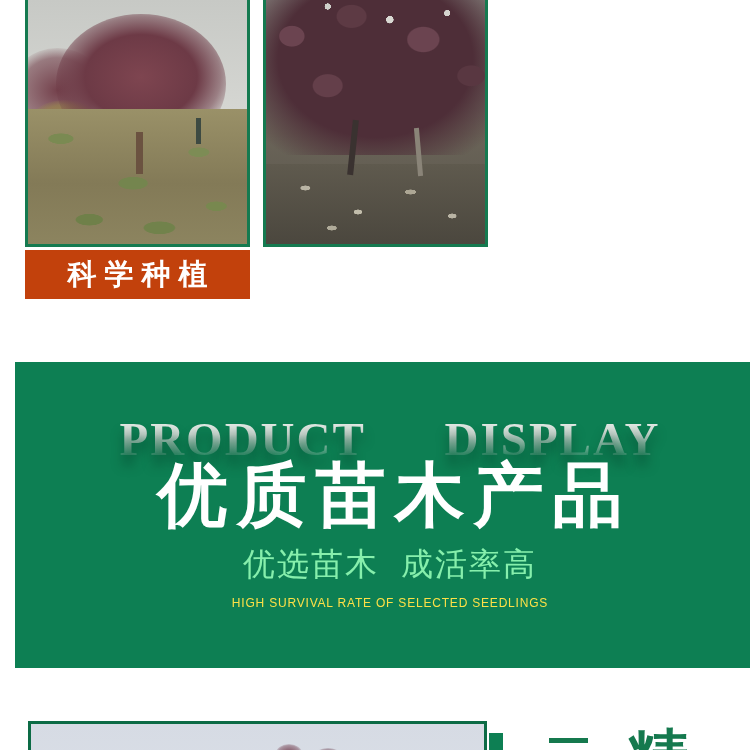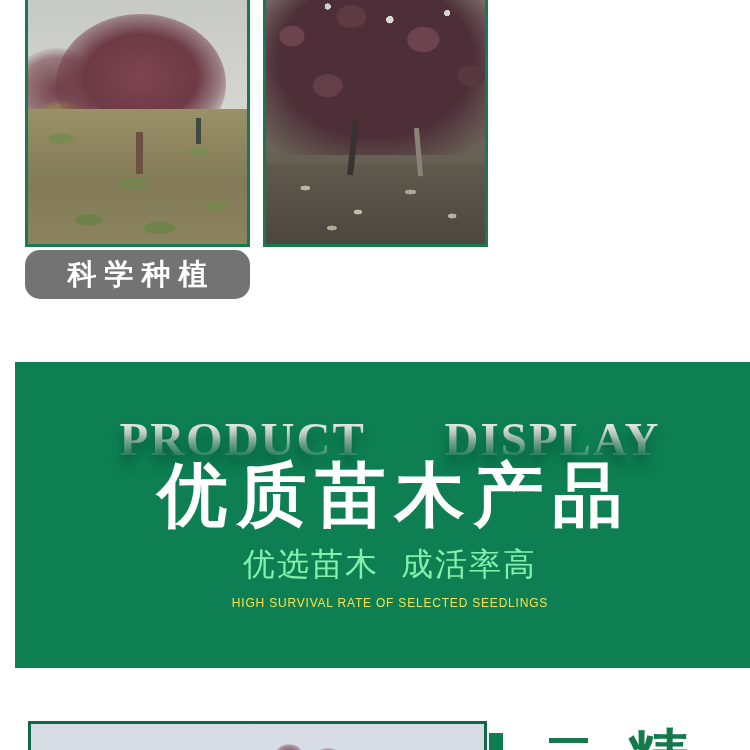--- a/index.html
+++ b/index.html
@@ -14,27 +14,26 @@
     position:absolute; top:0; left:25px; width:700px;
     display:flex; gap:13px;
   }
   .feature-card { width:225px; }
   .card-photo {
     position:relative; height:244px; overflow:hidden;
     border:3px solid #157a50; border-top:none;
     background:#b9b4a6;
   }
   .card-label {
-    margin-top:3px; height:49px; background:#737373;
+    margin-top:3px; height:49px; background:#c2410c;
     display:flex; align-items:center; justify-content:center;
     color:#ffffff; font-size:29px; font-weight:bold;
     letter-spacing:8px; padding-left:8px; box-sizing:border-box;
     font-family:"Liberation Serif", serif;
     white-space:nowrap;
-    border-radius:15px;
   }
 
   
   .photo-a { background:linear-gradient(180deg,#c7c9c5 0%,#d5d6d2 45%,#cfcfc8 50%); }
   .photo-a .ground {
     position:absolute; left:0; right:0; bottom:0; height:135px;
     background:
       radial-gradient(24px 10px at 15% 22%, #7a8a52 50%, transparent 55%),
       radial-gradient(28px 12px at 48% 55%, #74854e 50%, transparent 55%),
       radial-gradient(20px 9px at 78% 32%, #7d8c55 50%, transparent 55%),

